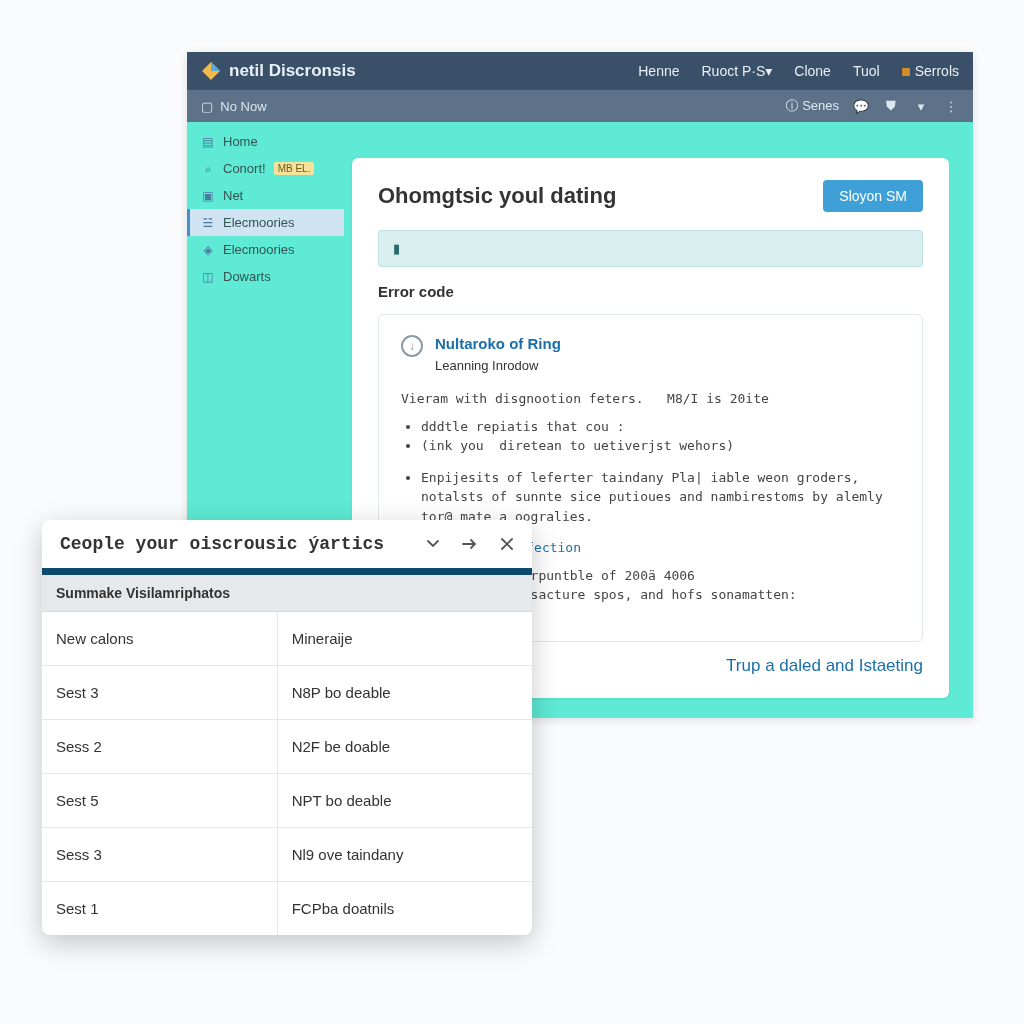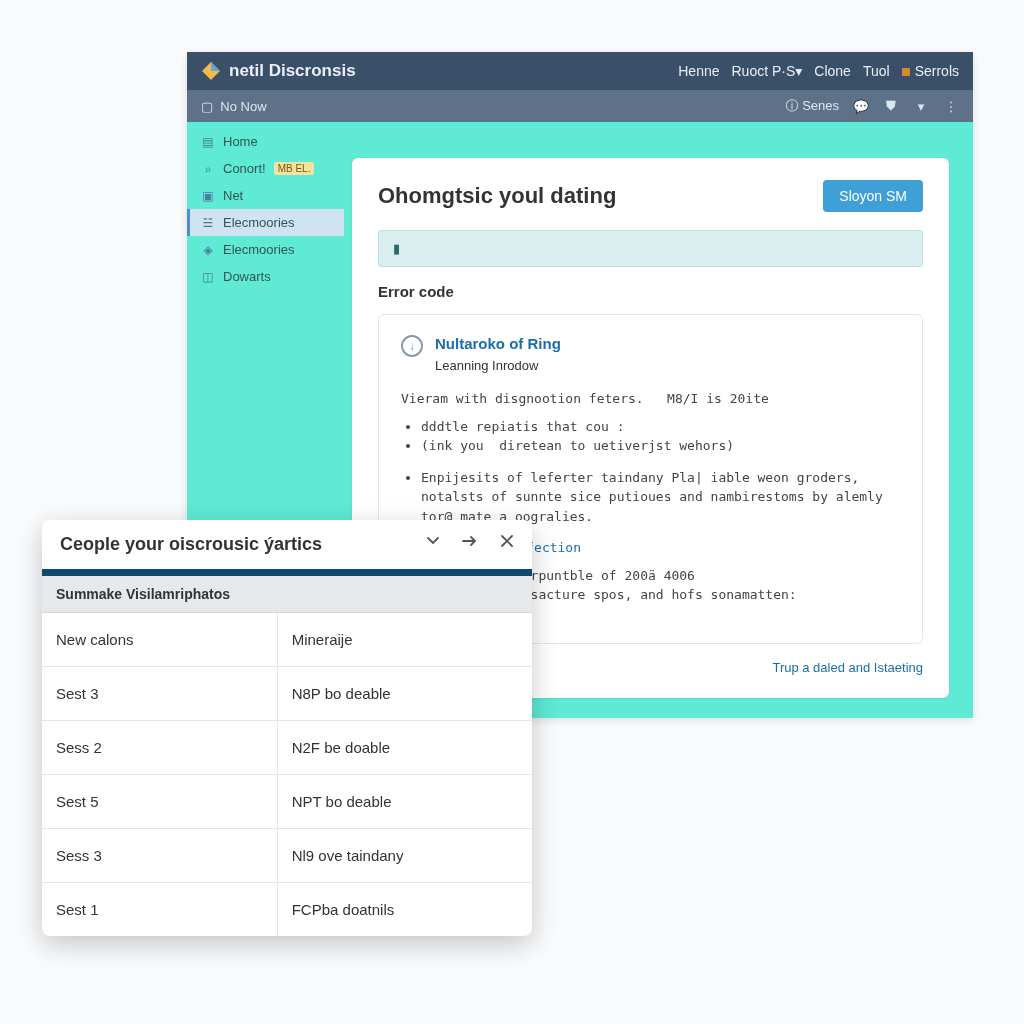--- a/index.html
+++ b/index.html
@@ -1,21 +1,21 @@
 <!DOCTYPE html>
 <html><head>
 <meta charset="utf-8">
 <style>
   * { box-sizing: border-box; margin: 0; padding: 0; }
   html, body { width: 1024px; height: 1024px; background: #fafbfc; font-family: -apple-system, "Segoe UI", Helvetica, Arial, sans-serif; color: #333; overflow: hidden; position: relative; }
   .app-window { position: absolute; left: 187px; top: 52px; width: 786px; height: 666px; background: #5eead4; border-radius: 4px 4px 0 0; box-shadow: 0 2px 10px rgba(0,0,0,.12); }
   .topbar { height: 38px; background: #3a5068; display: flex; align-items: center; padding: 0 14px; color: #e8eef4; }
   .brand { display: flex; align-items: center; font-weight: 600; font-size: 17px; }
   .brand svg { margin-right: 8px; }
-  .topnav { margin-left: auto; display: flex; gap: 12px; font-size: 14px; }
+  .topnav { margin-left: auto; display: flex; gap: 22px; font-size: 14px; }
   .topnav a { color: #e8eef4; text-decoration: none; cursor: pointer; }
   .topnav a.hot::before { content:""; display:inline-block; width:8px; height:8px; background:#d28a2a; margin-right:5px; border-radius:1px; }
   .secondbar { height: 32px; background: #5d7289; display: flex; align-items: center; padding: 0 14px; color: #dce6ef; font-size: 13px; }
   .secondbar .left { display:flex; align-items:center; gap:7px; }
   .secondbar .right { margin-left:auto; display:flex; align-items:center; gap:14px; }
   .secondbar .right .ic { width:16px; height:16px; display:inline-flex; align-items:center; justify-content:center; cursor:pointer; color:#dce6ef; }
   .app-body { position:absolute; top:70px; left:0; right:0; bottom:0; display:flex; }
   .sidebar { width: 157px; padding-top:6px; }
   .side-item { display:flex; align-items:center; gap:8px; padding:6px 14px; font-size:13px; color:#355; cursor:pointer; }
   .side-item.active { background:#cfe3f2; border-left:3px solid #4a90c8; padding-left:11px; }
@@ -31,25 +31,25 @@
   .error-box { border:1px solid #e2e7ea; border-radius:6px; padding:18px 22px; font-size:13.5px; color:#444; line-height:1.5; flex:1; overflow:hidden; }
   .eb-head { display:flex; align-items:flex-start; gap:12px; margin-bottom:14px; }
   .eb-icon { width:22px; height:22px; border:2px solid #8a9aa6; border-radius:50%; display:flex; align-items:center; justify-content:center; color:#8a9aa6; font-size:12px; margin-top:2px; flex-shrink:0; }
   .eb-title { color:#1b6fa8; font-weight:700; font-size:15px; }
   .eb-sub { color:#333; font-size:13px; }
   .error-box .body { font-family: "Menlo","Consolas",monospace; font-size:13px; color:#444; }
   .error-box .body p { margin: 6px 0; }
   .error-box ul { list-style: disc; margin:8px 0 12px 20px; }
   .error-box a { color:#1b6fa8; text-decoration:none; }
   .footer-link { text-align:right; margin-top:14px; }
-  .footer-link a { color:#1b6fa8; font-size:13px; text-decoration:none; cursor:pointer; }
+  .footer-link a { color:#1b6fa8; font-size:17px; text-decoration:none; cursor:pointer; }
 
   
   .float { position:absolute; left:42px; top:520px; width:490px; background:#fff; border-radius:8px; box-shadow:0 8px 28px rgba(0,0,0,.22); }
-  .float-head { display:flex; align-items:flex-start; padding:14px 18px; }
+  .float-head { display:flex; align-items:center; padding:14px 18px;font-family:Liberation Mono, monospace; }
   .float-title { font-size:18px; font-weight:600; color:#333; }
   .float-icons { margin-left:auto; display:flex; gap:22px; color:#555; }
   .float-icons span { cursor:pointer; font-size:15px; line-height:1; display:inline-flex; }
   .tbl { width:100%; border-collapse:collapse; }
   .tbl th { background:#e5e9ec; text-align:left; font-weight:600; font-size:14px; padding:10px 14px; border-top:7px solid #0c4a6e; border-bottom:1px solid #d2d8dc; }
   .tbl td { padding:18px 14px; font-size:15px; border-bottom:1px solid #e3e7ea; border-right:1px solid #e3e7ea; color:#333; }
   .tbl td:last-child { border-right:none; }
   .tbl tr:last-child td { border-bottom:none; }
   .tbl td:first-child { width:48%; }
 </style>

